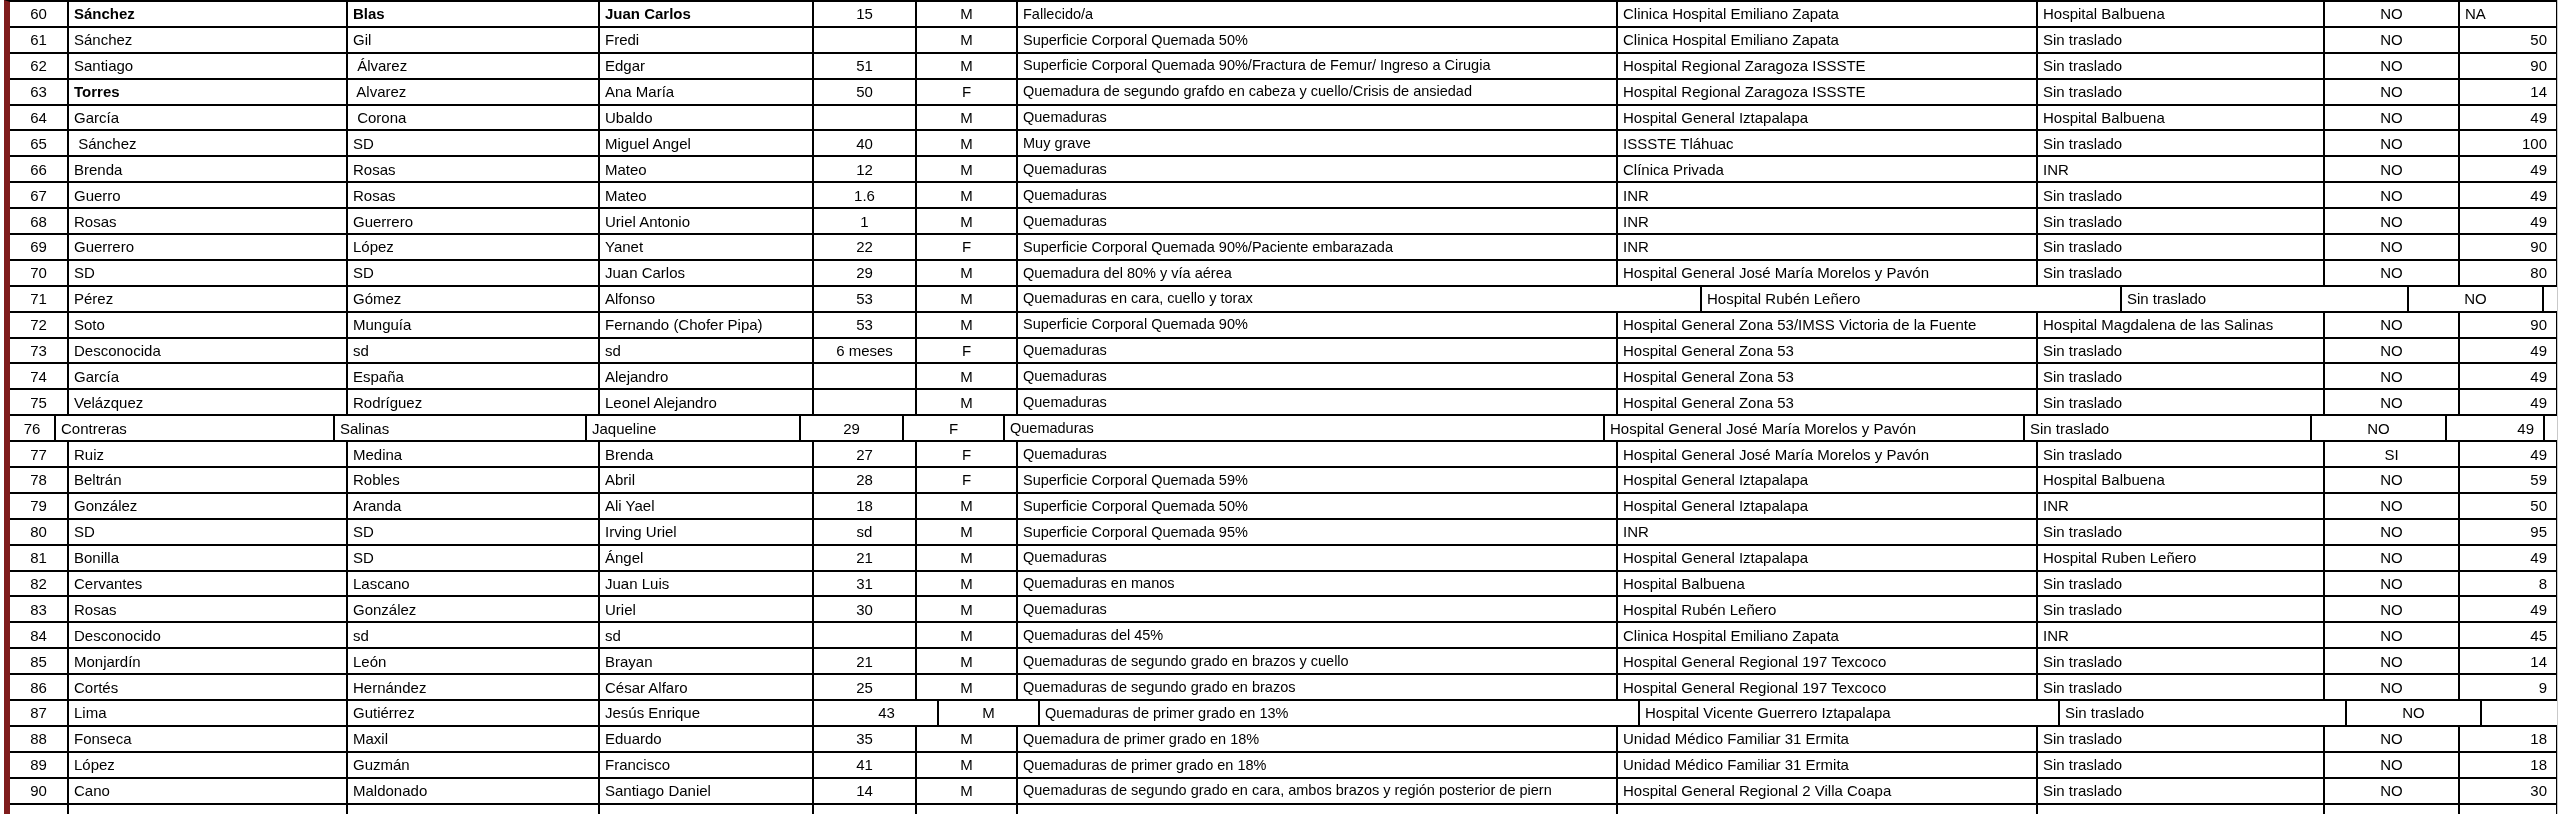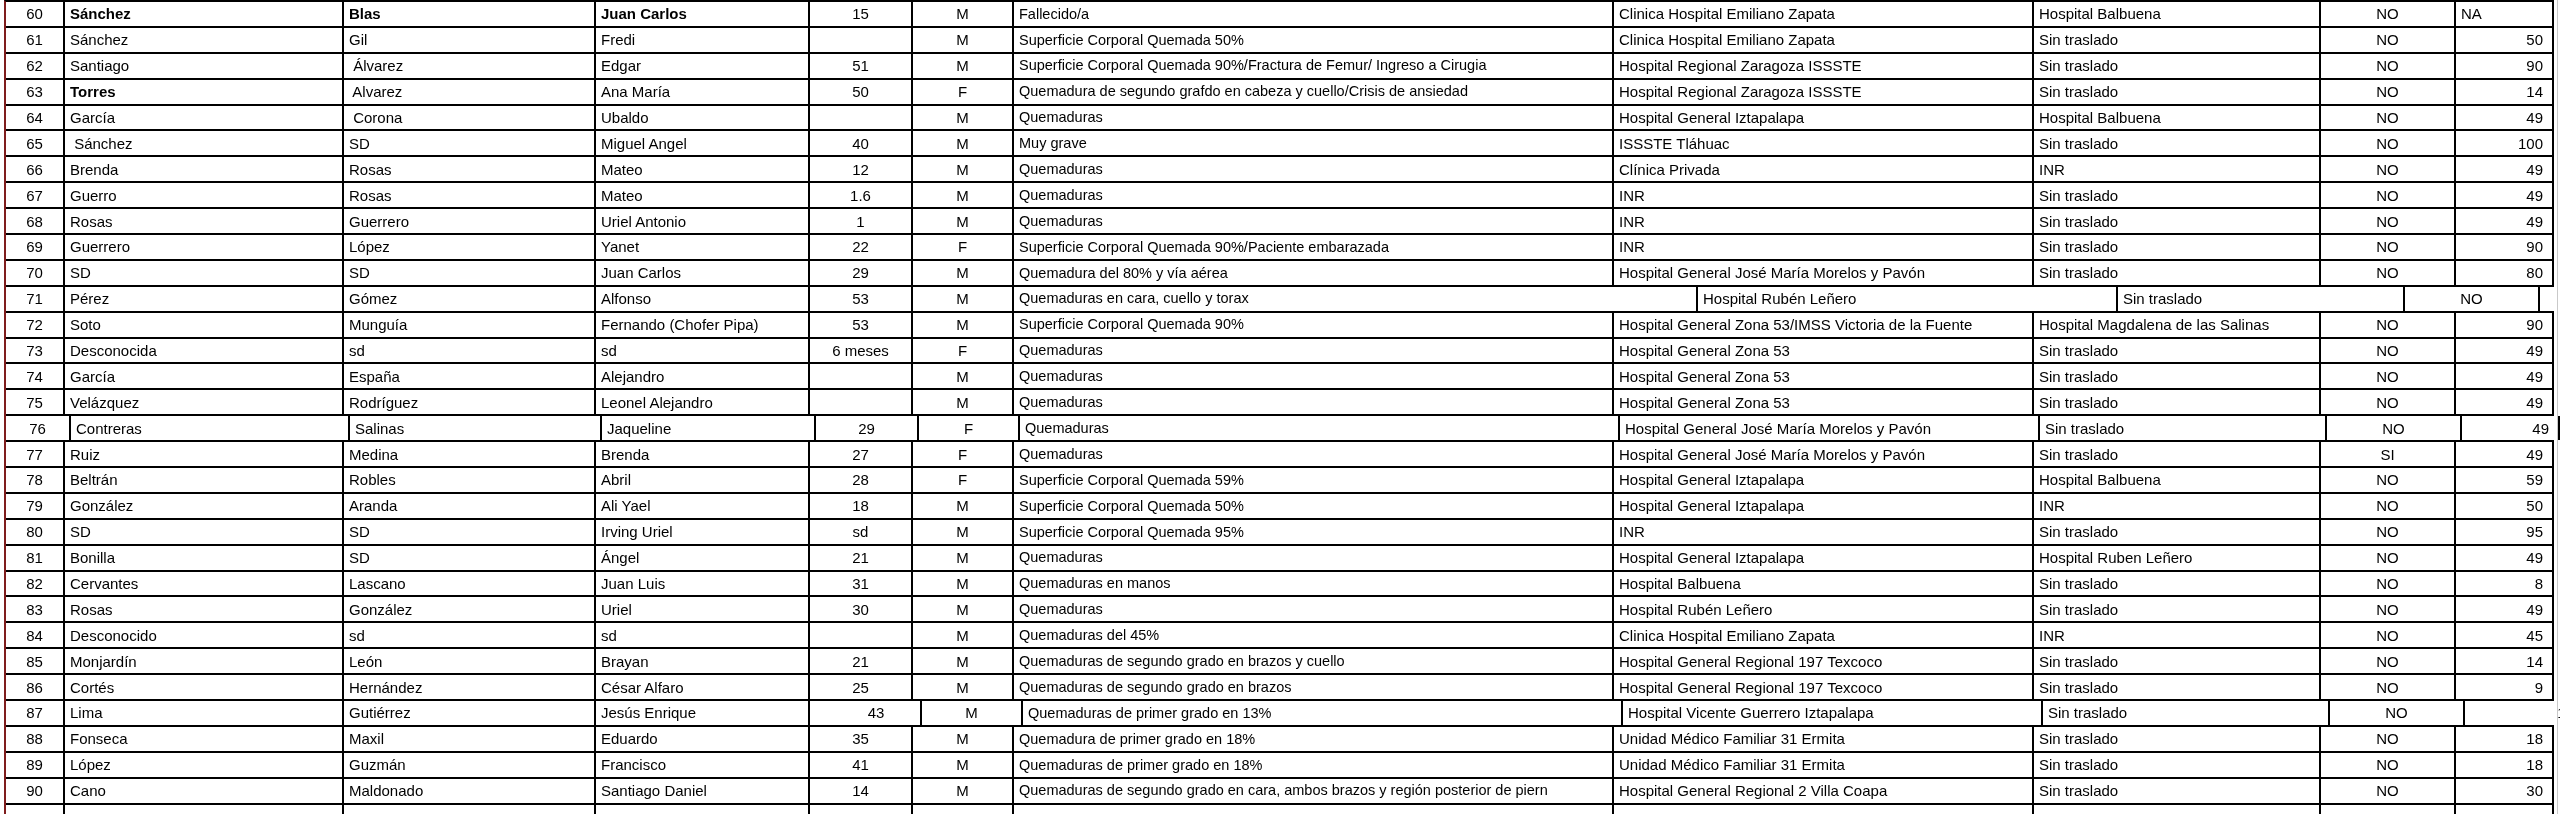--- a/index.html
+++ b/index.html
@@ -9,21 +9,21 @@
     width: 2560px;
     height: 814px;
     overflow: hidden;
     font-family: "Liberation Sans", "DejaVu Sans", sans-serif;
   }
   #sheet {
     position: absolute;
     left: 4px;
     top: 0;
     border-top: 2px solid #000;
-    border-left: 2px solid #7f1d1d;
+    border-left: 6px solid #7f1d1d;
     width: 2548px;
   }
   .row {
     display: flex;
     height: 25.9px;
     box-sizing: border-box;
     border-bottom: 2px solid #000;
     background: #fff;
   }
   .row.partial {
@@ -264,21 +264,21 @@
       <div class="cell al-left" style="width: 214px;">Leonel Alejandro</div>
       <div class="cell al-center" style="width: 103px;"></div>
       <div class="cell al-center" style="width: 101px;">M</div>
       <div class="cell al-left desc" style="width: 600px;">Quemaduras</div>
       <div class="cell al-left" style="width: 420px;">Hospital General Zona 53</div>
       <div class="cell al-left" style="width: 287px;">Sin traslado</div>
       <div class="cell al-center" style="width: 135px;">NO</div>
       <div class="cell al-right" style="width: 98px;">49</div>
     </div>
     <div class="row">
-      <div class="cell al-center" style="width: 65px;">76</div>
+      <div class="cell al-center" style="width: 46px;">76</div>
       <div class="cell al-left" style="width: 279px;">Contreras</div>
       <div class="cell al-left" style="width: 252px;">Salinas</div>
       <div class="cell al-left" style="width: 214px;">Jaqueline</div>
       <div class="cell al-center" style="width: 103px;">29</div>
       <div class="cell al-center" style="width: 101px;">F</div>
       <div class="cell al-left desc" style="width: 600px;">Quemaduras</div>
       <div class="cell al-left" style="width: 420px;">Hospital General José María Morelos y Pavón</div>
       <div class="cell al-left" style="width: 287px;">Sin traslado</div>
       <div class="cell al-center" style="width: 135px;">NO</div>
       <div class="cell al-right" style="width: 98px;">49</div>
@@ -411,21 +411,21 @@
       <div class="cell al-left" style="width: 420px;">Hospital General Regional 197 Texcoco</div>
       <div class="cell al-left" style="width: 287px;">Sin traslado</div>
       <div class="cell al-center" style="width: 135px;">NO</div>
       <div class="cell al-right" style="width: 98px;">9</div>
     </div>
     <div class="row">
       <div class="cell al-center" style="width: 59px;">87</div>
       <div class="cell al-left" style="width: 279px;">Lima</div>
       <div class="cell al-left" style="width: 252px;">Gutiérrez</div>
       <div class="cell al-left" style="width: 214px;">Jesús Enrique</div>
-      <div class="cell al-center" style="width: 112px; padding-left: 24px;">43</div>
+      <div class="cell al-center" style="width: 125px; padding-left: 24px;">43</div>
       <div class="cell al-center" style="width: 101px;">M</div>
       <div class="cell al-left desc" style="width: 600px;">Quemaduras de primer grado en 13%</div>
       <div class="cell al-left" style="width: 420px;">Hospital Vicente Guerrero Iztapalapa</div>
       <div class="cell al-left" style="width: 287px;">Sin traslado</div>
       <div class="cell al-center" style="width: 135px;">NO</div>
       <div class="cell al-right" style="width: 120px;">13</div>
     </div>
     <div class="row">
       <div class="cell al-center" style="width: 59px;">88</div>
       <div class="cell al-left" style="width: 279px;">Fonseca</div>

